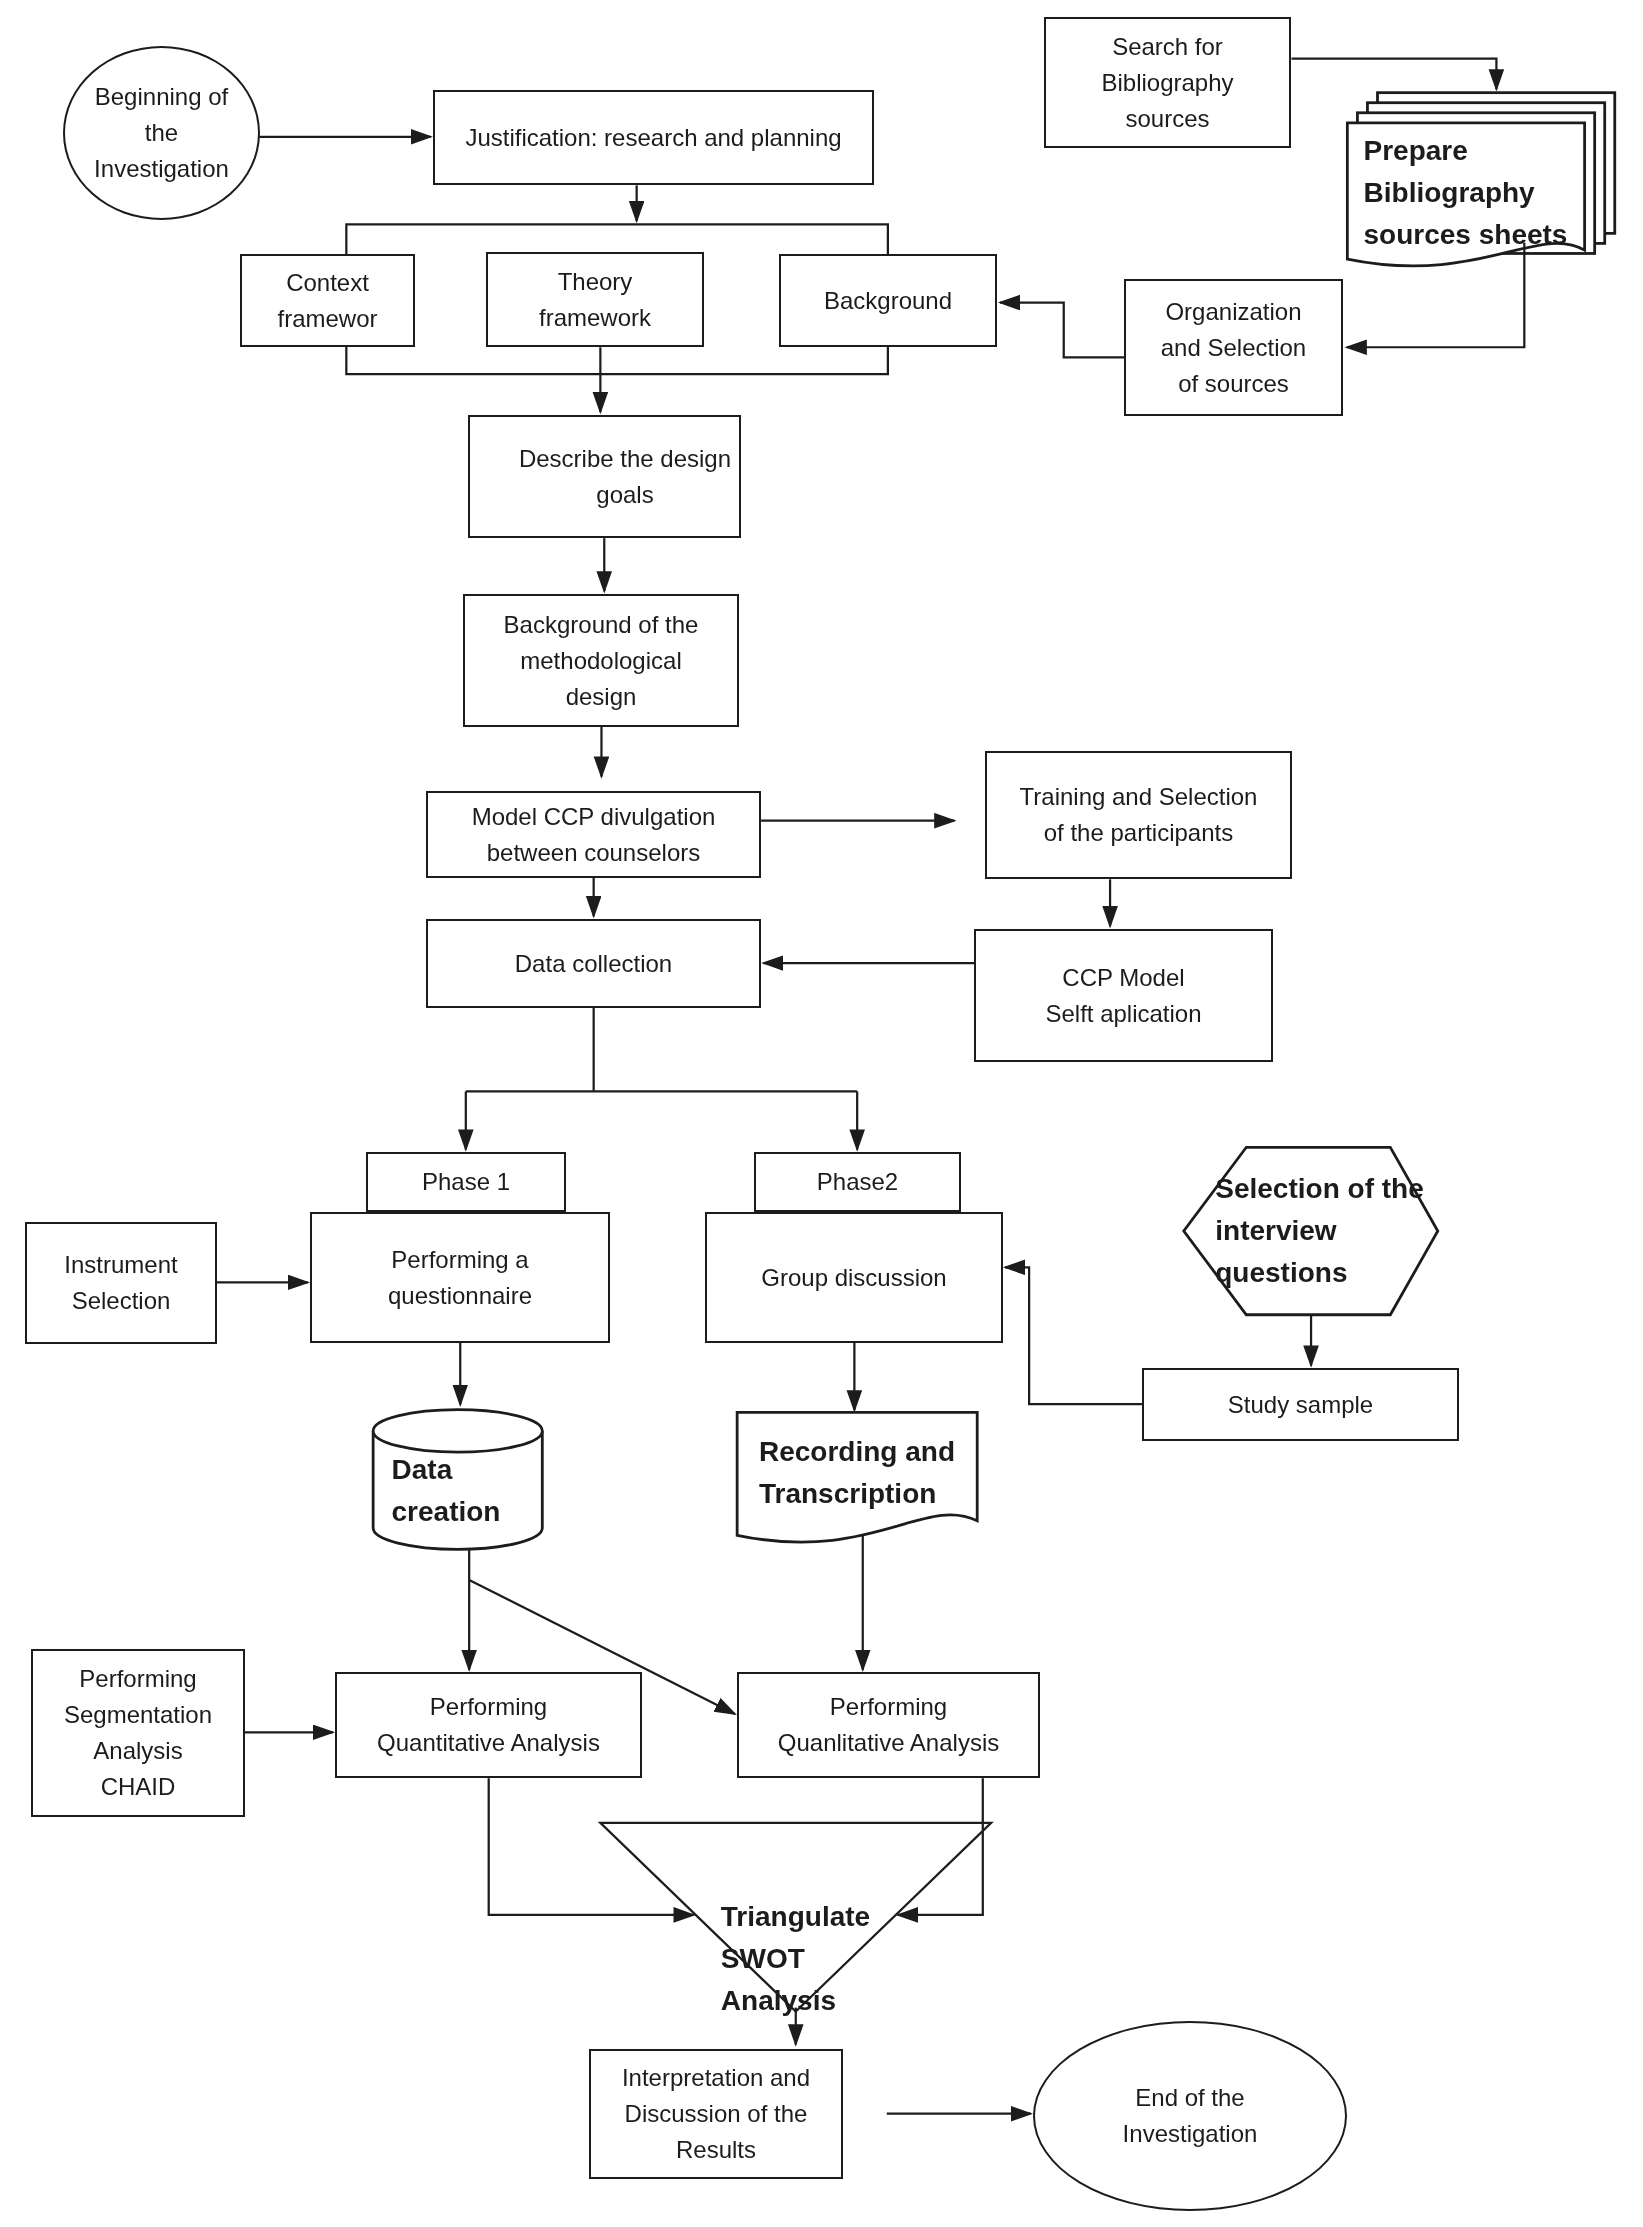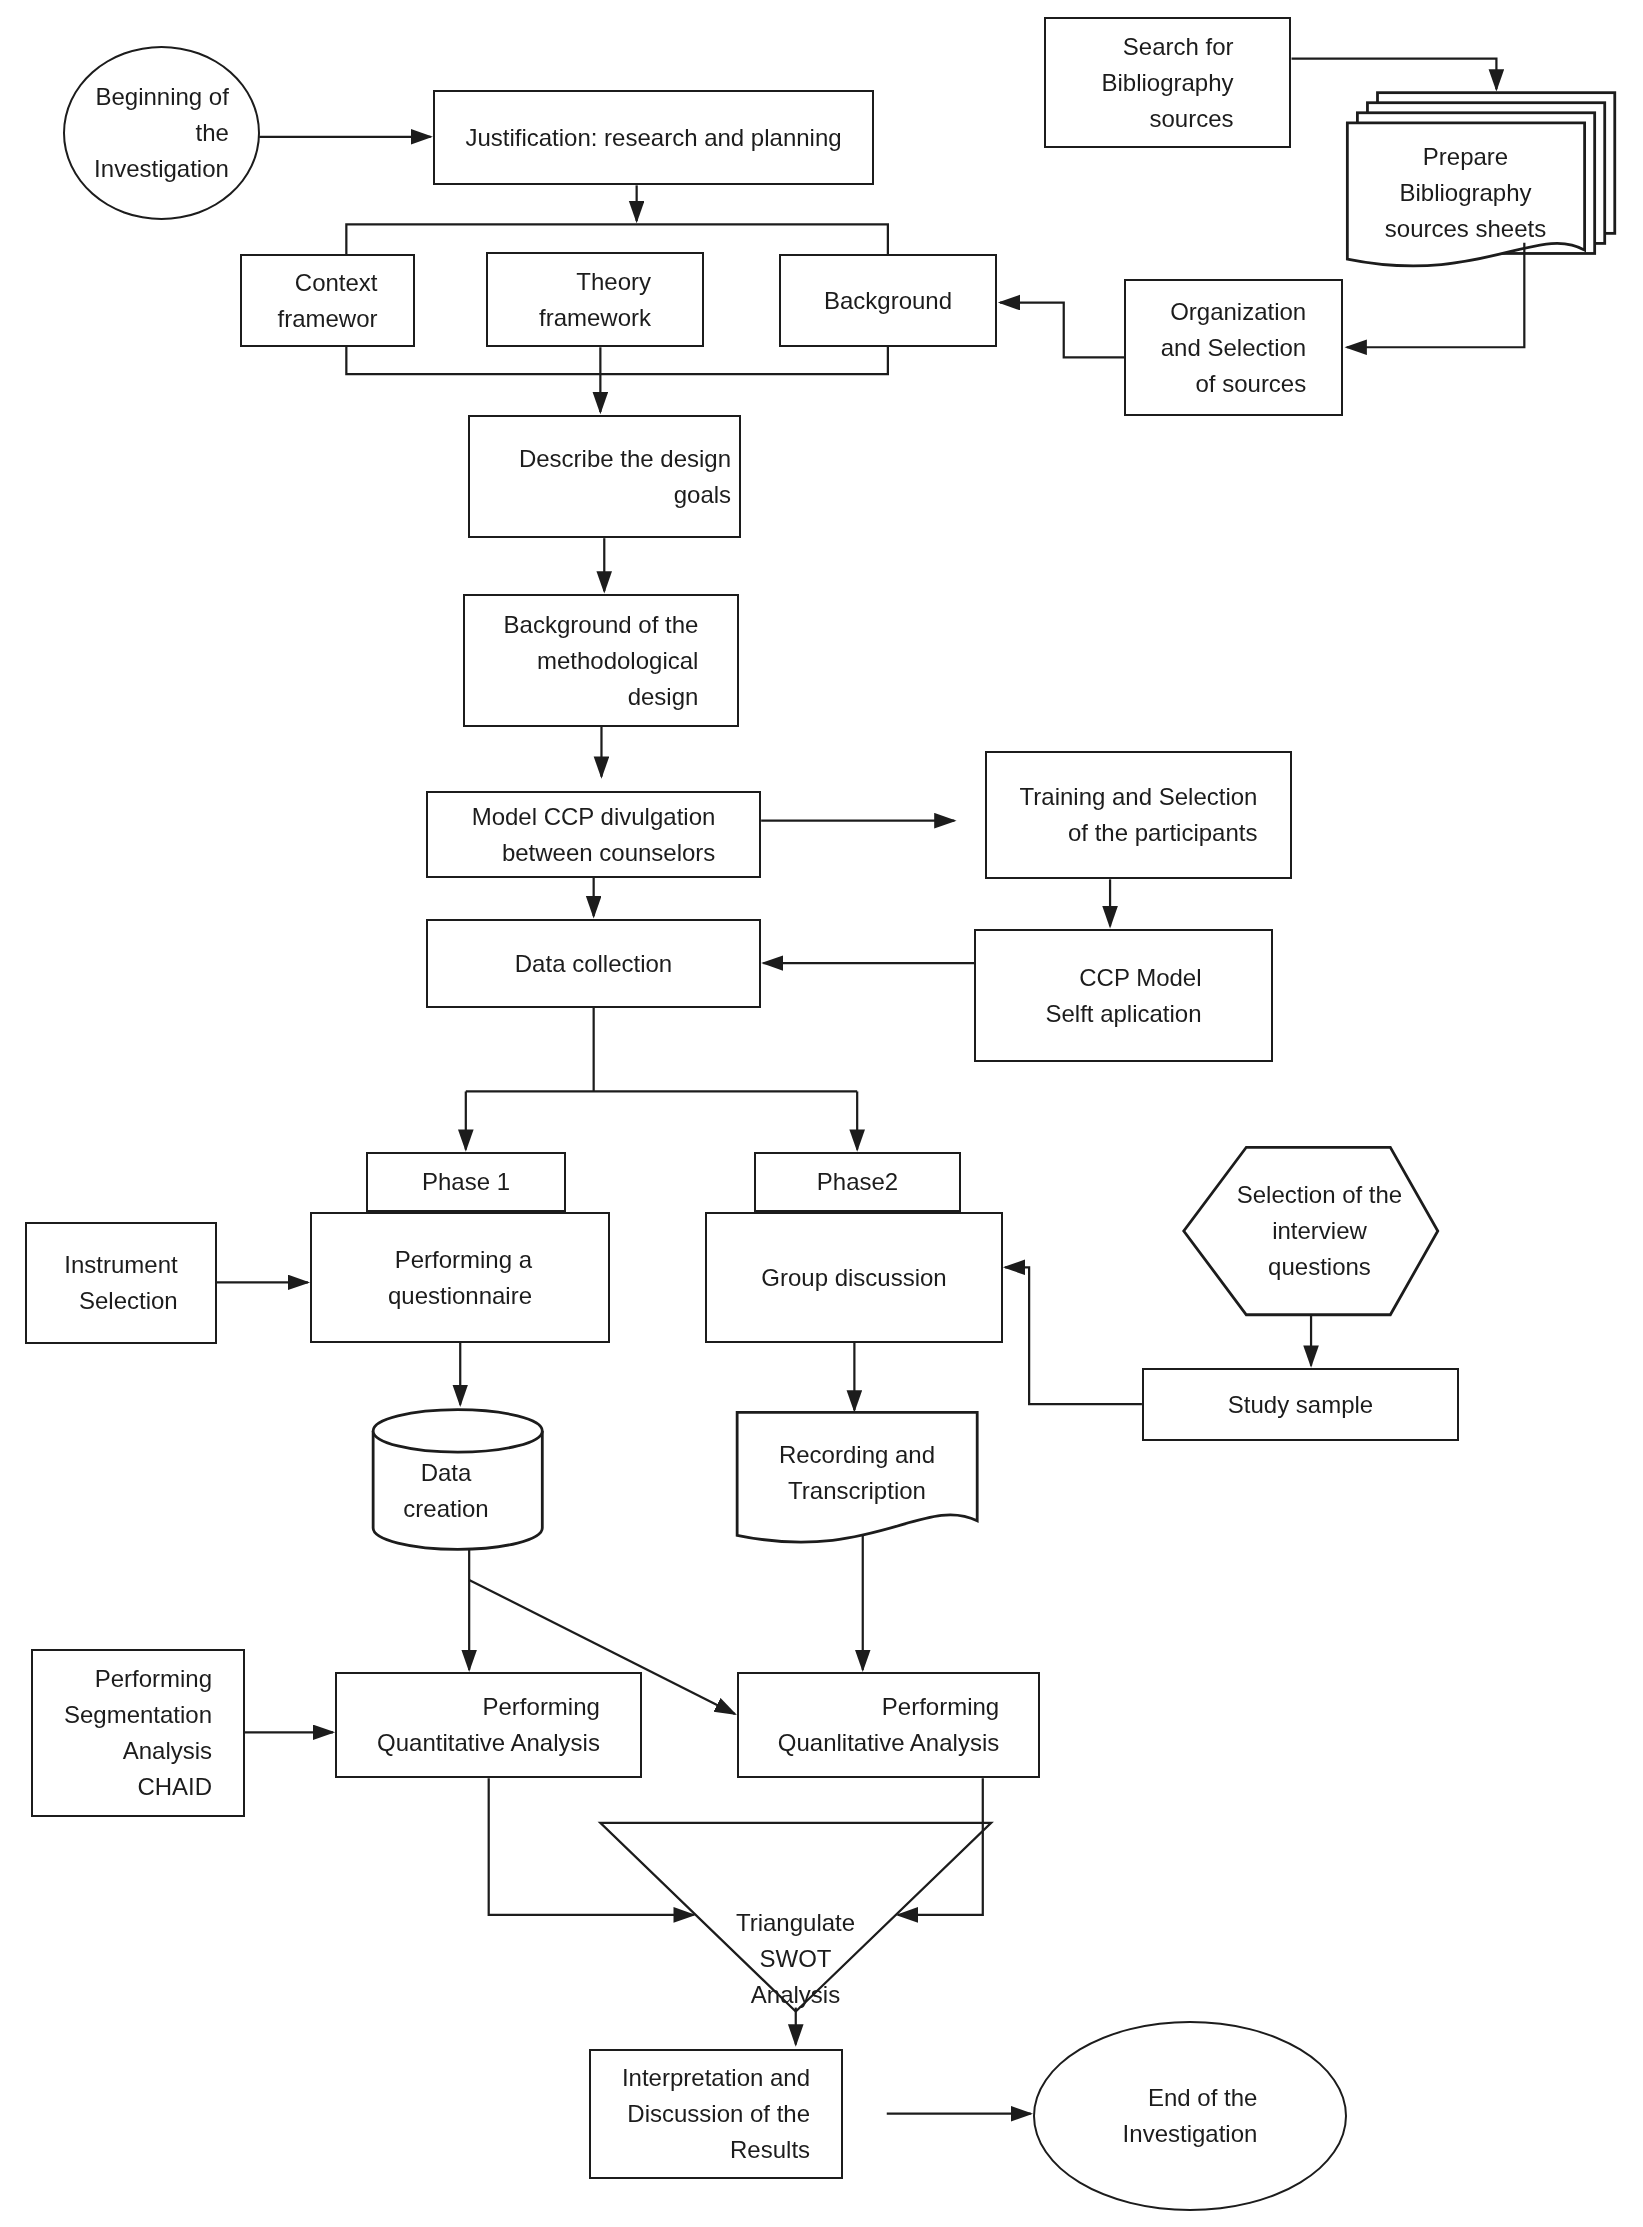--- a/index.html
+++ b/index.html
@@ -12,32 +12,33 @@
     width:1644px;height:2227px;
     background:var(--paper);
     font-family:"Liberation Sans", sans-serif;
     color:var(--ink);
     overflow:hidden;
   }
   svg.layer{position:absolute;left:0;top:0;z-index:1;}
   .node{
     position:absolute;z-index:2;
     display:flex;align-items:center;justify-content:center;
-    text-align:right;white-space:pre-line;
+    text-align:center;white-space:pre-line;
     font-size:24px;line-height:1.5;
     box-sizing:border-box;
   }
   .rect{border:2.8px solid var(--ink);background:var(--paper);}
   .ellipse{border:2.8px solid var(--ink);background:var(--paper);border-radius:50%;}
   .overlay-label{
     position:absolute;z-index:3;
     display:flex;align-items:center;justify-content:center;
-    text-align:center;white-space:pre-line;
-    font-size:24px;line-height:1.5;
+    white-space:pre-line;
+    font-size:28px;line-height:1.5;
     pointer-events:none;
+    font-weight:bold;
   }
   .shape{stroke:var(--ink);fill:var(--paper);}
   .edge{stroke:var(--ink);fill:none;stroke-width:4;}
 </style>
 </head>
 <body>
 
 <div class="canvas">
 
   <svg class="layer" width="1644" height="2227" viewBox="0 0 2944 3989">

